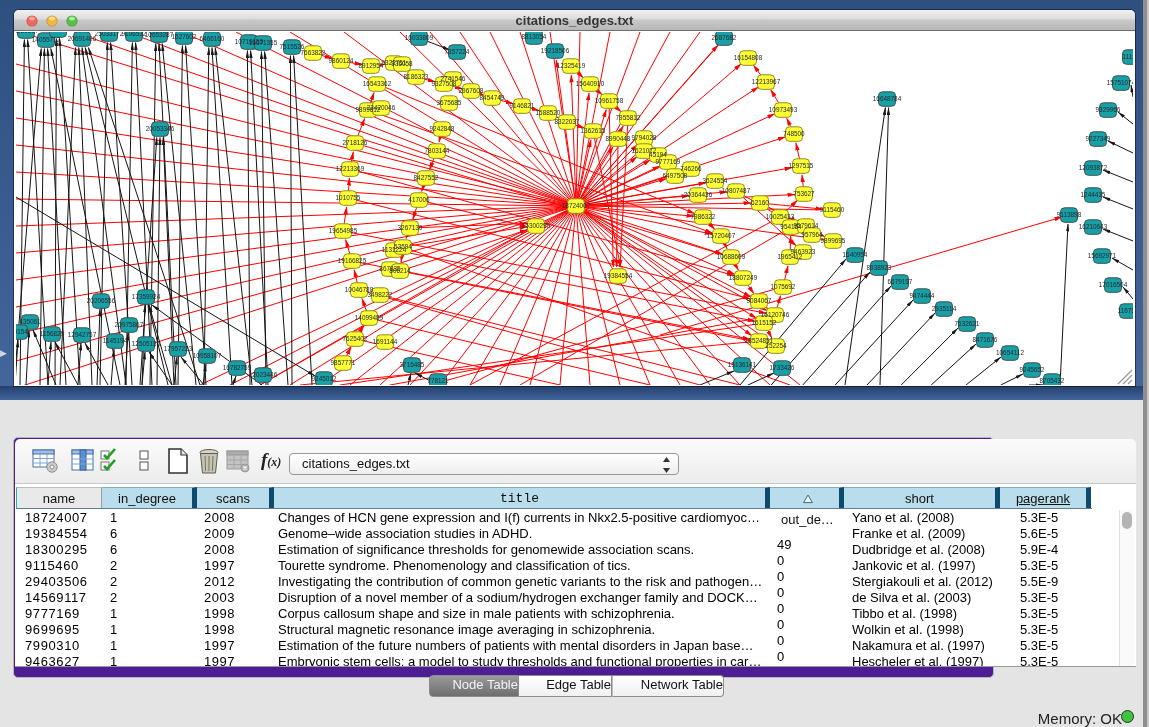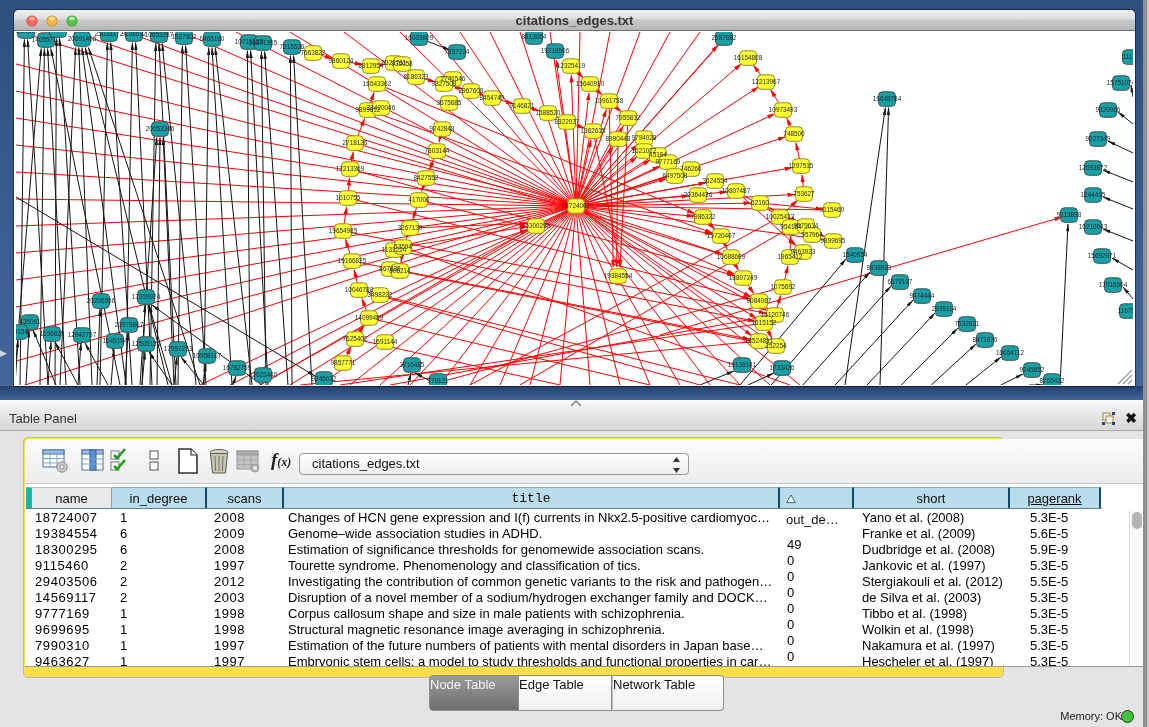--- a/index.html
+++ b/index.html
@@ -30,55 +30,55 @@
 }
 #tphead {
   position:absolute; left:0; top:0; width:100%; height:31px;
   background:linear-gradient(180deg,#fdfdfd 0%,#f2f2f2 18%,#e3e3e3 60%,#d8d8d8 100%);
   border-bottom:1px solid #a9a9a9;
 }
 #tphead span.t { position:absolute; left:9px; top:11px; font-size:13px; color:#333; }
 #closex { position:absolute; right:6px; top:10px; font-size:14px; font-weight:bold; color:#111; }
 #floaticon { position:absolute; right:28px; top:12px; width:13px; height:13px; }
 #box {
-  position:absolute; left:23px; top:37px; width:981px; height:241px;
-  background:#fde047; border:1px solid #b6b6b6; border-radius:5px;
+  position:absolute; left:13px; top:37px; width:981px; height:241px;
+  background:#4c1d95; border:1px solid #b6b6b6; border-radius:5px;
 }
 #toolbar { position:absolute; left:1px; top:1px; width:1121px; height:44px;
   background:linear-gradient(180deg,#fbfbfb,#ececec); border-radius:5px 5px 0 0; }
 .ticon { position:absolute; top:9px; }
 #combo {
   position:absolute; left:274px; top:14px; width:390px; height:22px;
   background:linear-gradient(180deg,#ffffff,#eeeeee);
   border:1px solid #989898; border-radius:4px;
   font-size:13px; color:#111; line-height:20px; padding-left:12px;
 }
 #combo .arrows { position:absolute; right:7px; top:2px; }
 #whitearea { position:absolute; left:1px; top:45px; width:1121px; height:184px; background:#fff; border-top:1px solid #c7c7c7; border-bottom:1px solid #9a9a9a; box-sizing:border-box; overflow:hidden; }
 #thead { position:absolute; left:2px; top:49px; height:21px; font-size:13px; color:#101010; }
-.hc { position:absolute; top:0; height:21px; background:#b9ddec; border-right:2px solid #0c4a6e; border-top:1px solid #89aebe; text-align:center; line-height:21px; }
-#thead .first { background:#e9e9e9; border-right:1px solid #9d9d9d; border-top:1px solid #bdbdbd; border-left:6px solid #14b8a6; }
+.hc { position:absolute; top:0; height:21px; background:#b9ddec; border-right:5px solid #0c4a6e; border-top:1px solid #89aebe; text-align:center; line-height:21px; }
+#thead .first { background:#e9e9e9; border-right:1px solid #9d9d9d; border-top:1px solid #bdbdbd; border-left:1px solid #14b8a6; }
 #theadline { position:absolute; left:2px; top:70px; width:1076px; height:1px; background:#5f8193; }
 .trow { position:absolute; left:2px; height:16px; font-size:13px; color:#000; white-space:nowrap; }
 .trow span { position:absolute; top:0; line-height:16px; }
 .c1 { left:8px; letter-spacing:0.6px; }
 .c2 { left:93px; }
 .c3 { left:187px; letter-spacing:0.5px; }
 .c4 { left:261px; width:491px; overflow:hidden; }
 .c5 { left:760px;margin-top:27px; }
 .c6 { left:835px; }
 .c7 { left:991px;margin-left:12px; }
 #vscroll { position:absolute; left:1105px; top:72px; width:15px; height:156px; background:#fafafa; border-left:1px solid #e0e0e0; }
 #vthumb { position:absolute; left:2px; top:2px; width:10px; height:17px; background:#b4b4b4; border-radius:5px; }
 #tabs { position:absolute; left:429px; top:275px; height:18px; font-size:13px; }
-.seg { position:absolute; top:0; height:36px; line-height:17px; text-align:left; border:1px solid #8d8d8d; }
+.seg { position:absolute; top:0; height:22px; line-height:17px; text-align:right; border:1px solid #8d8d8d; }
 #seg1 { left:0; width:90px; background:linear-gradient(180deg,#9a9a9a,#6e6e6e); color:#f4f4f4; border-radius:4px 0 0 4px; }
 #seg2 { left:90px; width:93px; background:linear-gradient(180deg,#ffffff,#f0f0f0); color:#111; border-left:none; }
 #seg3 { left:183px; width:112px; background:linear-gradient(180deg,#ffffff,#f0f0f0); color:#111; border-left:1px solid #bbb; border-radius:0 4px 4px 0; }
-#status { position:absolute; right:21px; top:310px; font-size:11px; color:#222; }
+#status { position:absolute; right:21px; top:310px; font-size:15px; color:#222; }
 #led { position:absolute; right:9px; top:310px; width:13px; height:13px; border-radius:50%;
   background:#3ec53e; border:1.5px solid #2e2e2e; }
 #rightstrip { position:absolute; right:0; top:0; width:6px; height:727px; background:#8f8f8f; border-right:2px solid #c9c9c9; }
 #collapser { position:absolute; left:0; top:347px; width:7px; height:12px; color:#cfd6e2; font-size:9px; line-height:12px; }
 svg text { user-select:none; }
 </style></head>
 <body>
 <div id="top">
   <div id="band"></div>
   <div id="win">
@@ -653,34 +653,20 @@
           <circle cx="6" cy="6" r="5.6" fill="#379a37"></circle>
           <circle cx="6" cy="6" r="4.9" fill="#57c145"></circle>
           <ellipse cx="6" cy="3.6" rx="3" ry="1.8" fill="#c4f0b4" opacity="0.9"></ellipse>
         </svg>
     </div>
   </div>
   <div id="collapser">▶</div>
 </div>
 
 <div id="tp">
-  <div id="tphead">
-      <svg style="position:absolute;left:569px;top:0px" width="14" height="7" viewBox="0 0 14 7">
-        <path d="M2 6 L7 1 L12 6" stroke="#8a8a8a" stroke-width="1.6" fill="none"></path>
-      </svg>
-    <span class="t">Table Panel</span>
-    <svg id="floaticon" width="13" height="13" viewBox="0 0 13 13">
-      <rect x="1" y="1" width="7" height="7" fill="#eef4fb" stroke="#a08c28"></rect>
-      <rect x="4" y="4" width="7" height="7" fill="#eef4fb" stroke="#a08c28"></rect>
-      <rect x="10" y="0" width="3" height="3" fill="#1e4878"></rect>
-      <rect x="0" y="10" width="3" height="3" fill="#1e4878"></rect>
-      <rect x="10" y="10" width="3" height="3" fill="#1e4878"></rect>
-    </svg>
-    <span id="closex">✖</span>
-  </div>
 
   <div id="box">
     <div id="toolbar">
       <svg class="ticon" style="left:17px" width="27" height="26" viewBox="0 0 27 26">
         <rect x="1" y="2" width="21" height="17" fill="#fff" stroke="#4a6fa5"></rect>
         <rect x="1" y="2" width="21" height="4" fill="#9cc0e8" stroke="#4a6fa5"></rect>
         <line x1="8" y1="6" x2="8" y2="19" stroke="#7aa5d2"></line>
           <line x1="15" y1="6" x2="15" y2="19" stroke="#7aa5d2"></line>
         <line x1="1" y1="10.5" x2="22" y2="10.5" stroke="#7aa5d2"></line>
           <line x1="1" y1="15" x2="22" y2="15" stroke="#7aa5d2"></line>
@@ -754,39 +740,39 @@
           <span class="c6">Franke et al. (2009)</span>
           <span class="c7">5.6E-5</span>
         </div>
         <div class="trow" style="top:58px">
           <span class="c1">18300295</span>
           <span class="c2">6</span>
           <span class="c3">2008</span>
           <span class="c4">Estimation of significance thresholds for genomewide association scans.</span>
           <span class="c5">0</span>
           <span class="c6">Dudbridge et al. (2008)</span>
-          <span class="c7">5.9E-9</span>
+          <span class="c7">5.9E-4</span>
         </div>
         <div class="trow" style="top:74px">
           <span class="c1">9115460</span>
           <span class="c2">2</span>
           <span class="c3">1997</span>
           <span class="c4">Tourette syndrome. Phenomenology and classification of tics.</span>
           <span class="c5">0</span>
           <span class="c6">Jankovic et al. (1997)</span>
           <span class="c7">5.3E-5</span>
         </div>
         <div class="trow" style="top:90px">
           <span class="c1">29403506</span>
           <span class="c2">2</span>
           <span class="c3">2012</span>
           <span class="c4">Investigating the contribution of common genetic variants to the risk and pathogen…</span>
           <span class="c5">0</span>
           <span class="c6">Stergiakouli et al. (2012)</span>
-          <span class="c7">5.5E-5</span>
+          <span class="c7">5.5E-9</span>
         </div>
         <div class="trow" style="top:106px">
           <span class="c1">14569117</span>
           <span class="c2">2</span>
           <span class="c3">2003</span>
           <span class="c4">Disruption of a novel member of a sodium/hydrogen exchanger family and DOCK…</span>
           <span class="c5">0</span>
           <span class="c6">de Silva et al. (2003)</span>
           <span class="c7">5.3E-5</span>
         </div>
@@ -825,21 +811,21 @@
           <span class="c5">0</span>
           <span class="c6">Hescheler et al. (1997)</span>
           <span class="c7">5.3E-5</span>
         </div>
       </div>
     <div id="thead">
       <span class="hc first" style="left:0; width:86px;">name</span>
       <span class="hc" style="left:86px; width:95px;">in_degree</span>
       <span class="hc" style="left:181px; width:77px;">scans</span>
       <span class="hc" style="left:258px; width:496px;font-family:Liberation Mono, monospace;">title</span>
-      <span class="hc" style="left:754px; width:74px; text-align:left; padding-left:6px;"><svg width="10" height="10" viewBox="0 0 10 10" style="vertical-align:-1px">
+      <span class="hc" style="left:754px; width:74px; text-align:center; padding-left:6px;"><svg width="10" height="10" viewBox="0 0 10 10" style="vertical-align:-1px">
             <path d="M5 1 L9.4 8.6 L0.6 8.6 Z" fill="#eef6fa" stroke="#3a6a84"></path>
           </svg> out_de…</span>
       <span class="hc" style="left:828px; width:156px;">short</span>
       <span class="hc" style="left:984px; width:91px;text-decoration:underline;">pagerank</span>
     </div>
     <div id="theadline"></div>
     <div id="vscroll">
         <div id="vthumb"></div>
       </div>
   </div>

